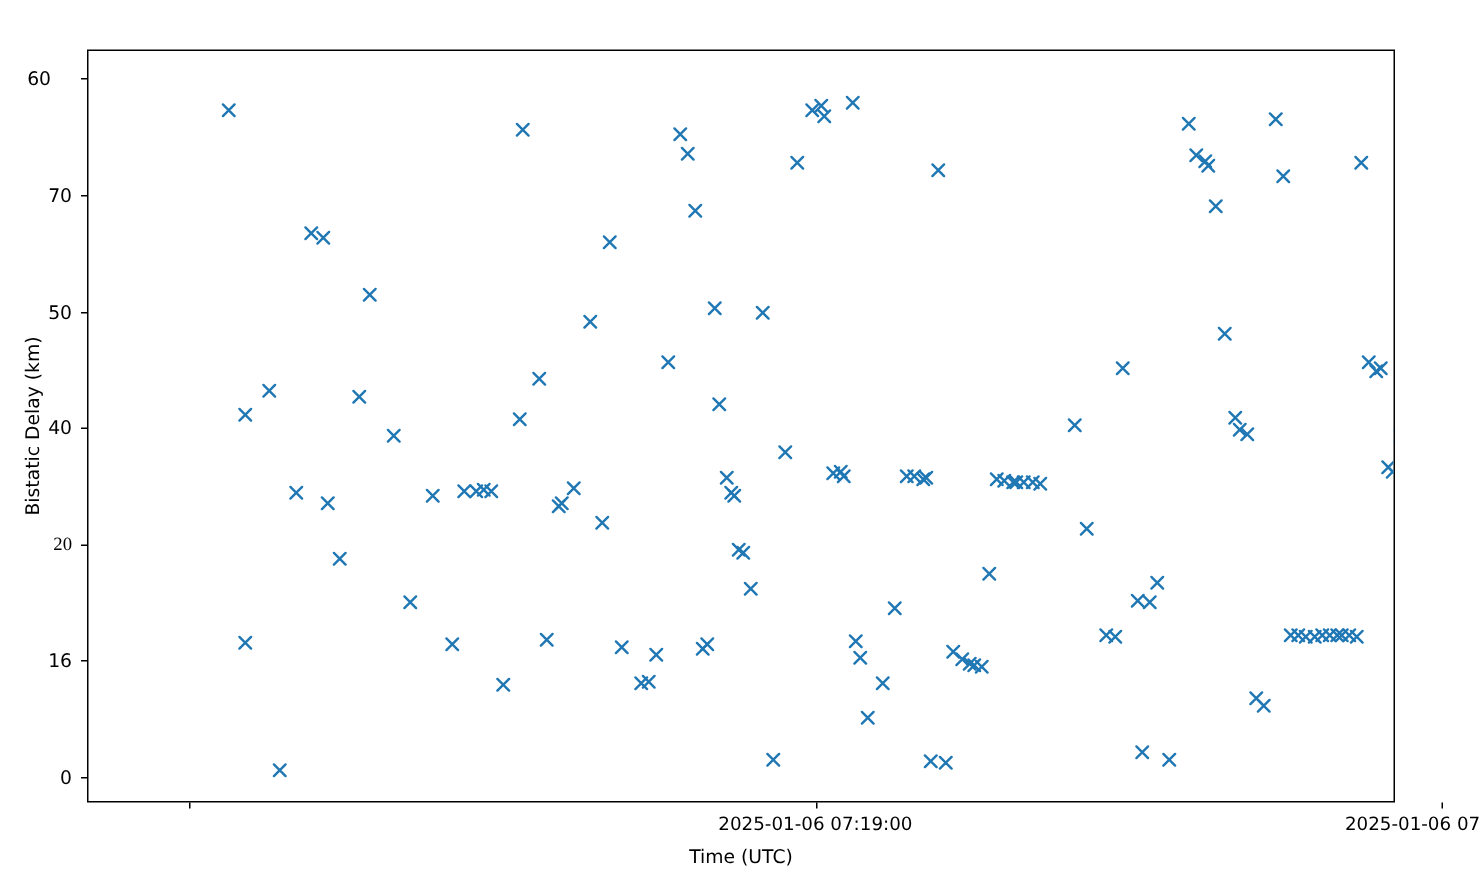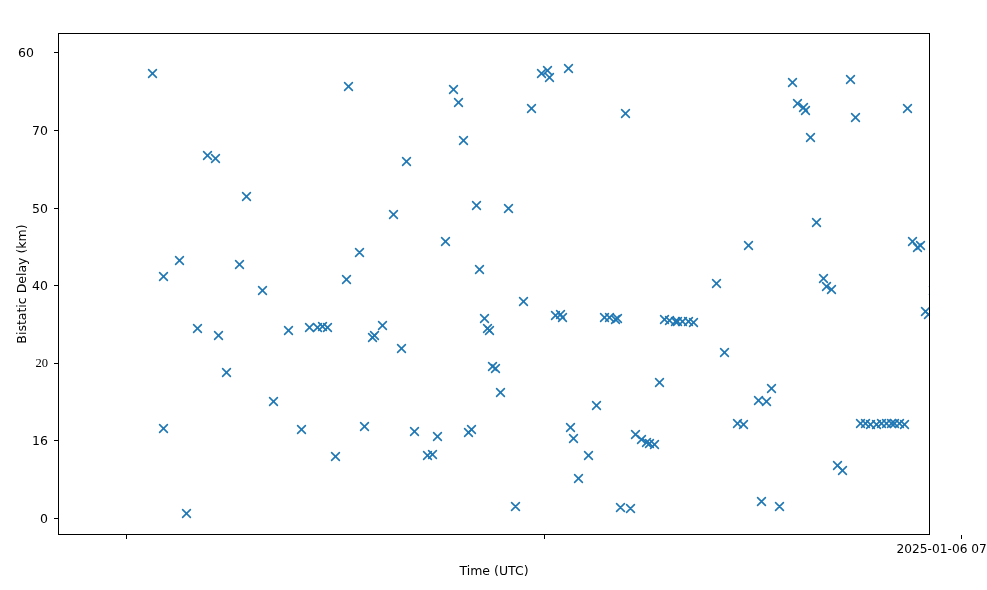--- a/index.html
+++ b/index.html
@@ -782,19 +782,20 @@
           <svg width="11" height="11" viewBox="0 0 11 11">
             <path d="M1.6 1.6 L9.4 9.4 M9.4 1.6 L1.6 9.4" stroke="#1f77b4" stroke-width="1.6" stroke-linecap="round" fill="none"></path>
           </svg>
         </div>
       </div>
   </div>
 
   <div id="x-ticks">
       <div class="x-tick-mark" style="left: 125.88px;"></div>
       <div class="x-tick-mark" style="left: 543.605px;"></div>
+      <div class="x-tick-label" style="left: 543.605px;">2025-01-06 07:19:00</div>
       <div class="x-tick-mark" style="left: 961.329px;"></div>
       <div class="x-tick-label" style="left: 961.329px;">2025-01-06 07:20:00</div>
     </div>
 
   <div id="x-axis-label">Time (UTC)</div>
 
 </div>
 
 </body></html>

